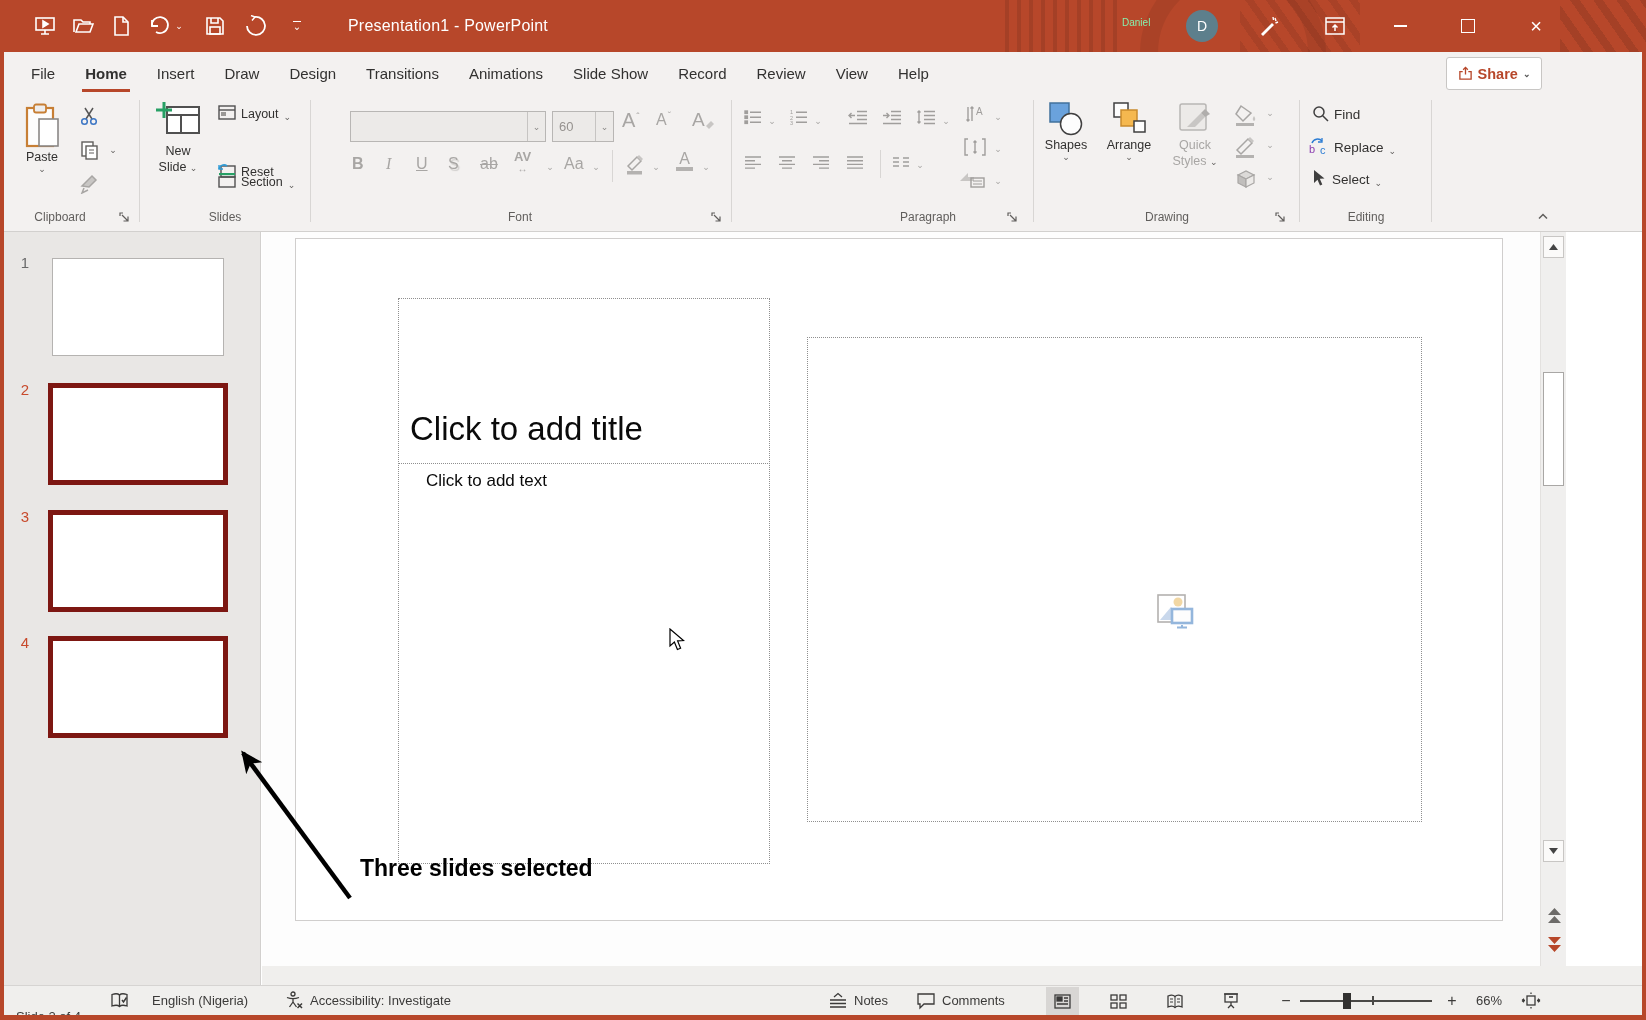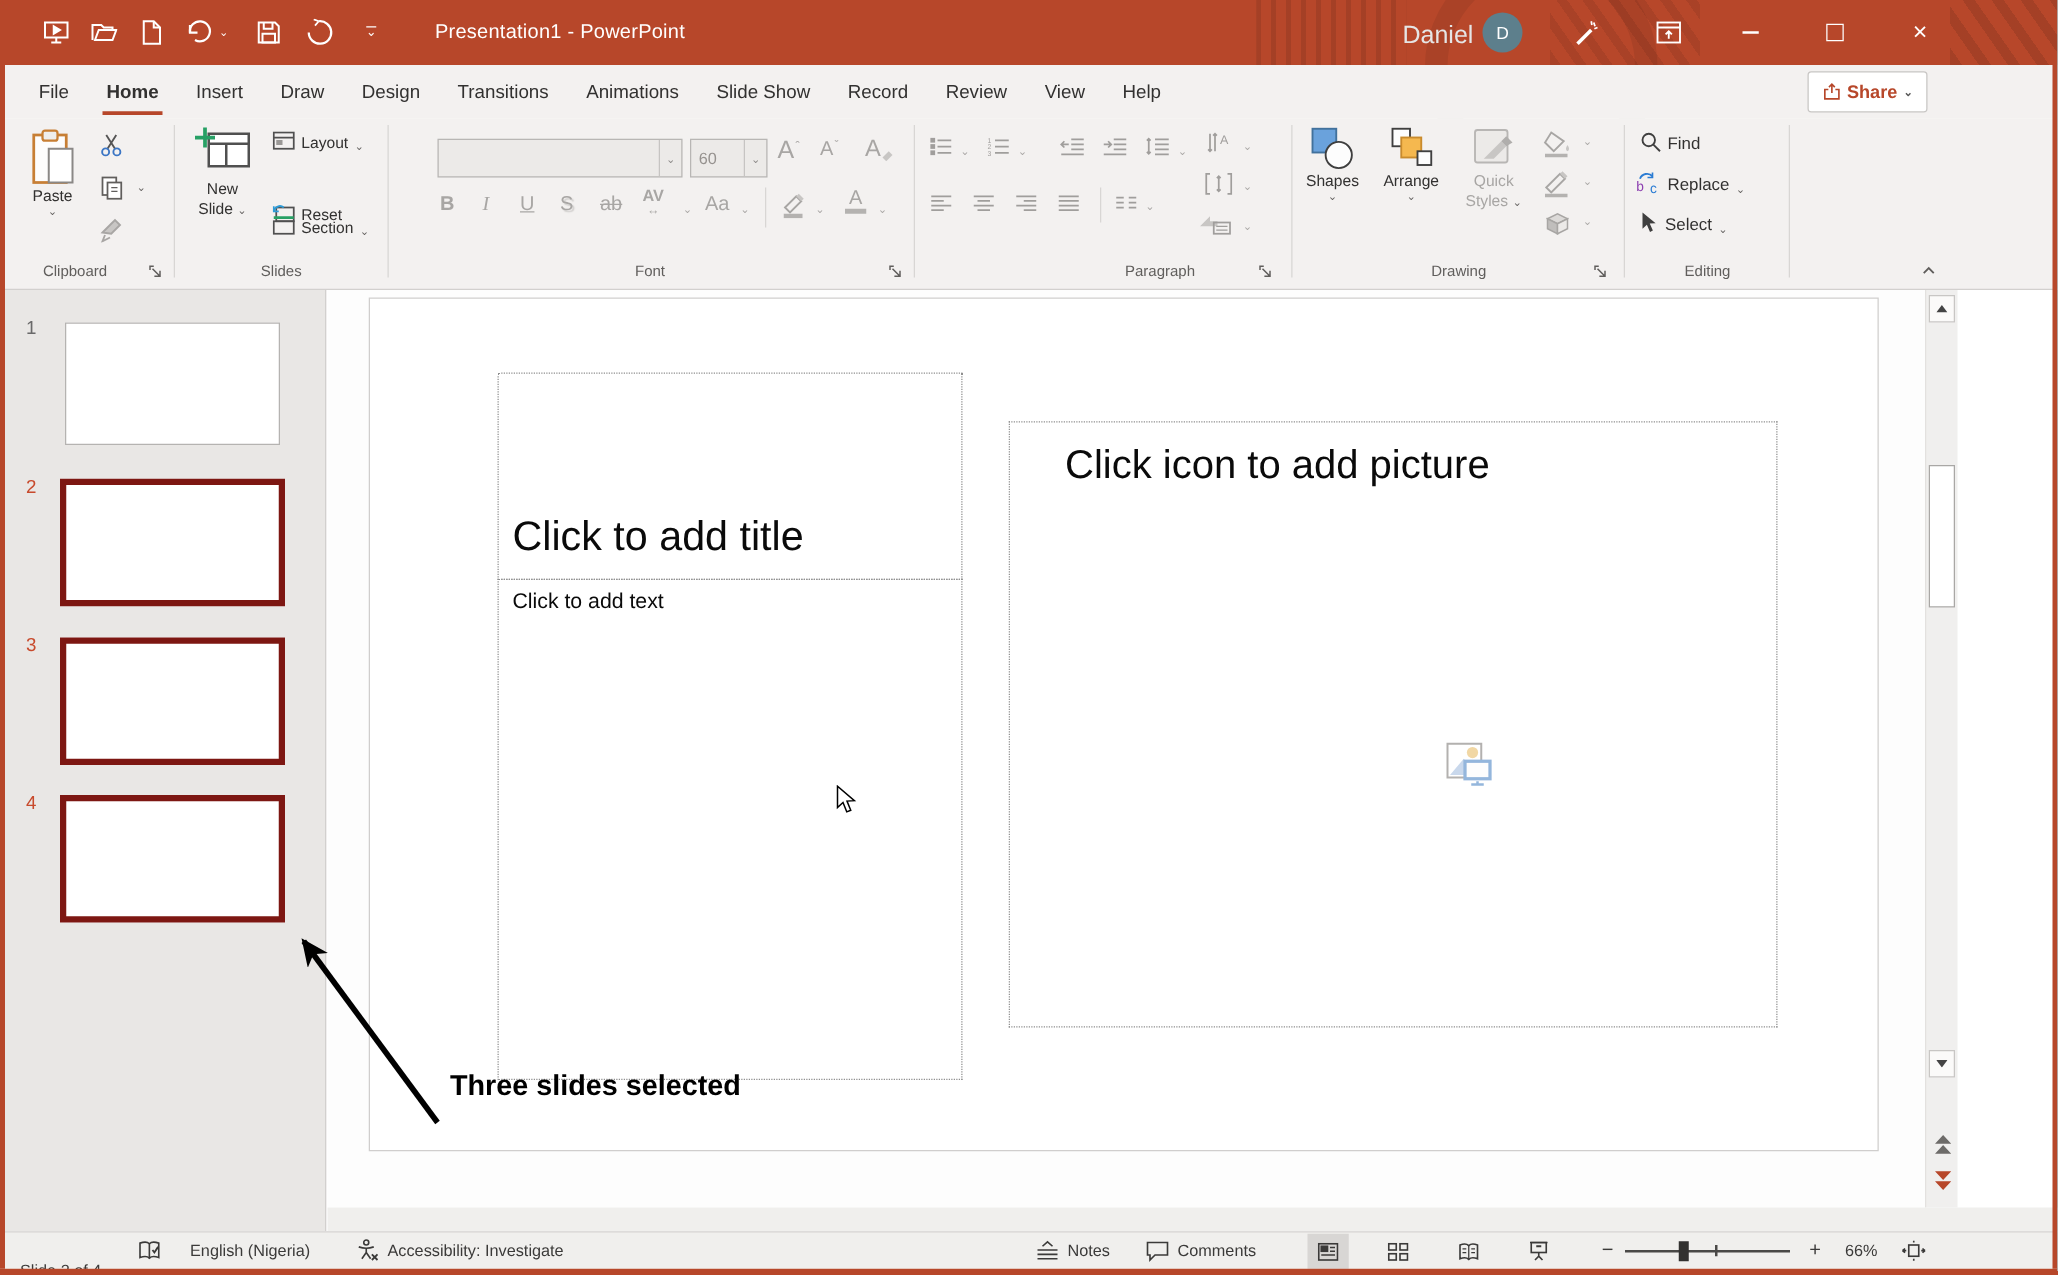--- a/index.html
+++ b/index.html
@@ -8,21 +8,21 @@
   .ab{position:absolute;}
   .ctr{display:flex;align-items:center;justify-content:center;}
   svg{display:block;}
   
   .titlebar{left:0;top:0;width:1646px;height:52px;background:#b7472a;}
   .deco{pointer-events:none;}
   .qatbtn{width:34px;height:34px;color:#fff;cursor:pointer;}
   .doc-title{color:#fff;font-size:16px;letter-spacing:.2px;}
   .searchbox{background:#fcd7c5;border-radius:2px;color:#33302e;font-size:15px;
              display:flex;align-items:center;cursor:text;}
-  .user{color:#e5e5e5;font-size:20px;}
+  .user{color:#86efac;font-size:10px;}
   .avatar{width:32px;height:32px;border-radius:50%;background:#5d7f8c;color:#fff;
           font-size:14px;display:flex;align-items:center;justify-content:center;}
   .winbtn{width:44px;height:40px;color:#fff;cursor:pointer;}
   
   .tabrow{left:0;top:52px;width:1646px;height:43px;background:#f3f1f0;display:flex;
           align-items:stretch;padding-left:16px;box-sizing:border-box;}
   .tab{padding:0 15px;display:flex;align-items:center;font-size:15px;color:#323130;
        position:relative;cursor:pointer;white-space:nowrap;}
   .tab.active{font-weight:bold;}
   .tab.active::after{content:"";position:absolute;left:12px;right:12px;bottom:3px;height:3px;background:#b7472a;}
@@ -46,21 +46,21 @@
   .sidebar{left:4px;top:232px;width:257px;height:753px;background:#e9e7e5;border-right:1px solid #d2d0ce;box-sizing:border-box;}
   .thumbnum{font-size:15px;color:#6a6a6a;width:22px;text-align:center;}
   .thumb{background:#fff;border:1px solid #b5b3b1;box-sizing:border-box;cursor:pointer;}
   .thumb.selected{border:5px solid #7d1712;}
   .numsel{color:#c84a2c;}
   
   .canvas{left:262px;top:232px;width:1278px;height:734px;background:#fdfdfd;}
   .slidepage{left:33px;top:6px;width:1208px;height:683px;background:#fff;border:1px solid #d0cecd;box-sizing:border-box;}
   .ph{border:1px dotted #8f8f8f;box-sizing:border-box;}
   .ph-title-text{font-size:33px;color:#0a0a0a;}
-  .ph-body-text{font-size:17px;color:#0a0a0a;}
+  .ph-body-text{font-size:17px;color:#0a0a0a;margin-left:16px;}
   .ph-pic-text{font-size:32px;color:#0a0a0a;}
   
   .scrollcol{left:1540px;top:232px;width:26px;height:734px;background:#f0efee;border-left:1px solid #e3e1df;box-sizing:border-box;}
   .sbtn{left:2px;width:21px;height:22px;background:#fbfaf9;border:1px solid #c8c6c4;box-sizing:border-box;color:#444;}
   .sthumb{left:2px;top:140px;width:21px;height:114px;background:#fff;border:1px solid #a9a7a5;box-sizing:border-box;cursor:grab;}
   
   .understrip{left:262px;top:966px;width:1384px;height:19px;background:#f0efed;}
   .statusbar{left:0;top:985px;width:1646px;height:30px;background:#f0efed;border-top:1px solid #d6d4d2;
              box-sizing:border-box;font-size:13px;color:#3b3a39;}
   .sb-item{display:flex;align-items:center;gap:6px;height:29px;cursor:pointer;}
@@ -545,21 +545,20 @@
 
   <div class="ab canvas">
     <div class="ab slidepage">
       <div class="ab ph" style="left:102px;top:59px;width:372px;height:166px;">
         <span class="ab ph-title-text" style="left:11px;bottom:15px;white-space:nowrap;">Click to add title</span>
       </div>
       <div class="ab ph" style="left:102px;top:224px;width:372px;height:401px;">
         <span class="ab ph-body-text" style="left:11px;top:7px;white-space:nowrap;">Click to add text</span>
       </div>
       <div class="ab ph" style="left:511px;top:98px;width:615px;height:485px;">
-        <span class="ab ph-pic-text" style="left:44px;top:15px;white-space:nowrap;">Click icon to add picture</span>
         <div class="ab" style="left:346px;top:252px;">
           <svg width="42" height="42" viewBox="0 0 42 42">
               <rect x="4" y="5" width="27" height="27" fill="#fff" stroke="#b3b1af" stroke-width="1.6"></rect>
               <circle cx="24" cy="12" r="4.5" fill="#f1d7a4"></circle>
               <path d="M6 30 L17 17 L22 23 L22 30 Z" fill="#c9d8ec"></path>
               <rect x="18" y="19" width="20" height="14" fill="#fdfdfd" stroke="#94b6dc" stroke-width="2.6"></rect>
               <path d="M28 35 V37 M23 37.5 H33" stroke="#94b6dc" stroke-width="2"></path>
             </svg>
         </div>
       </div>

